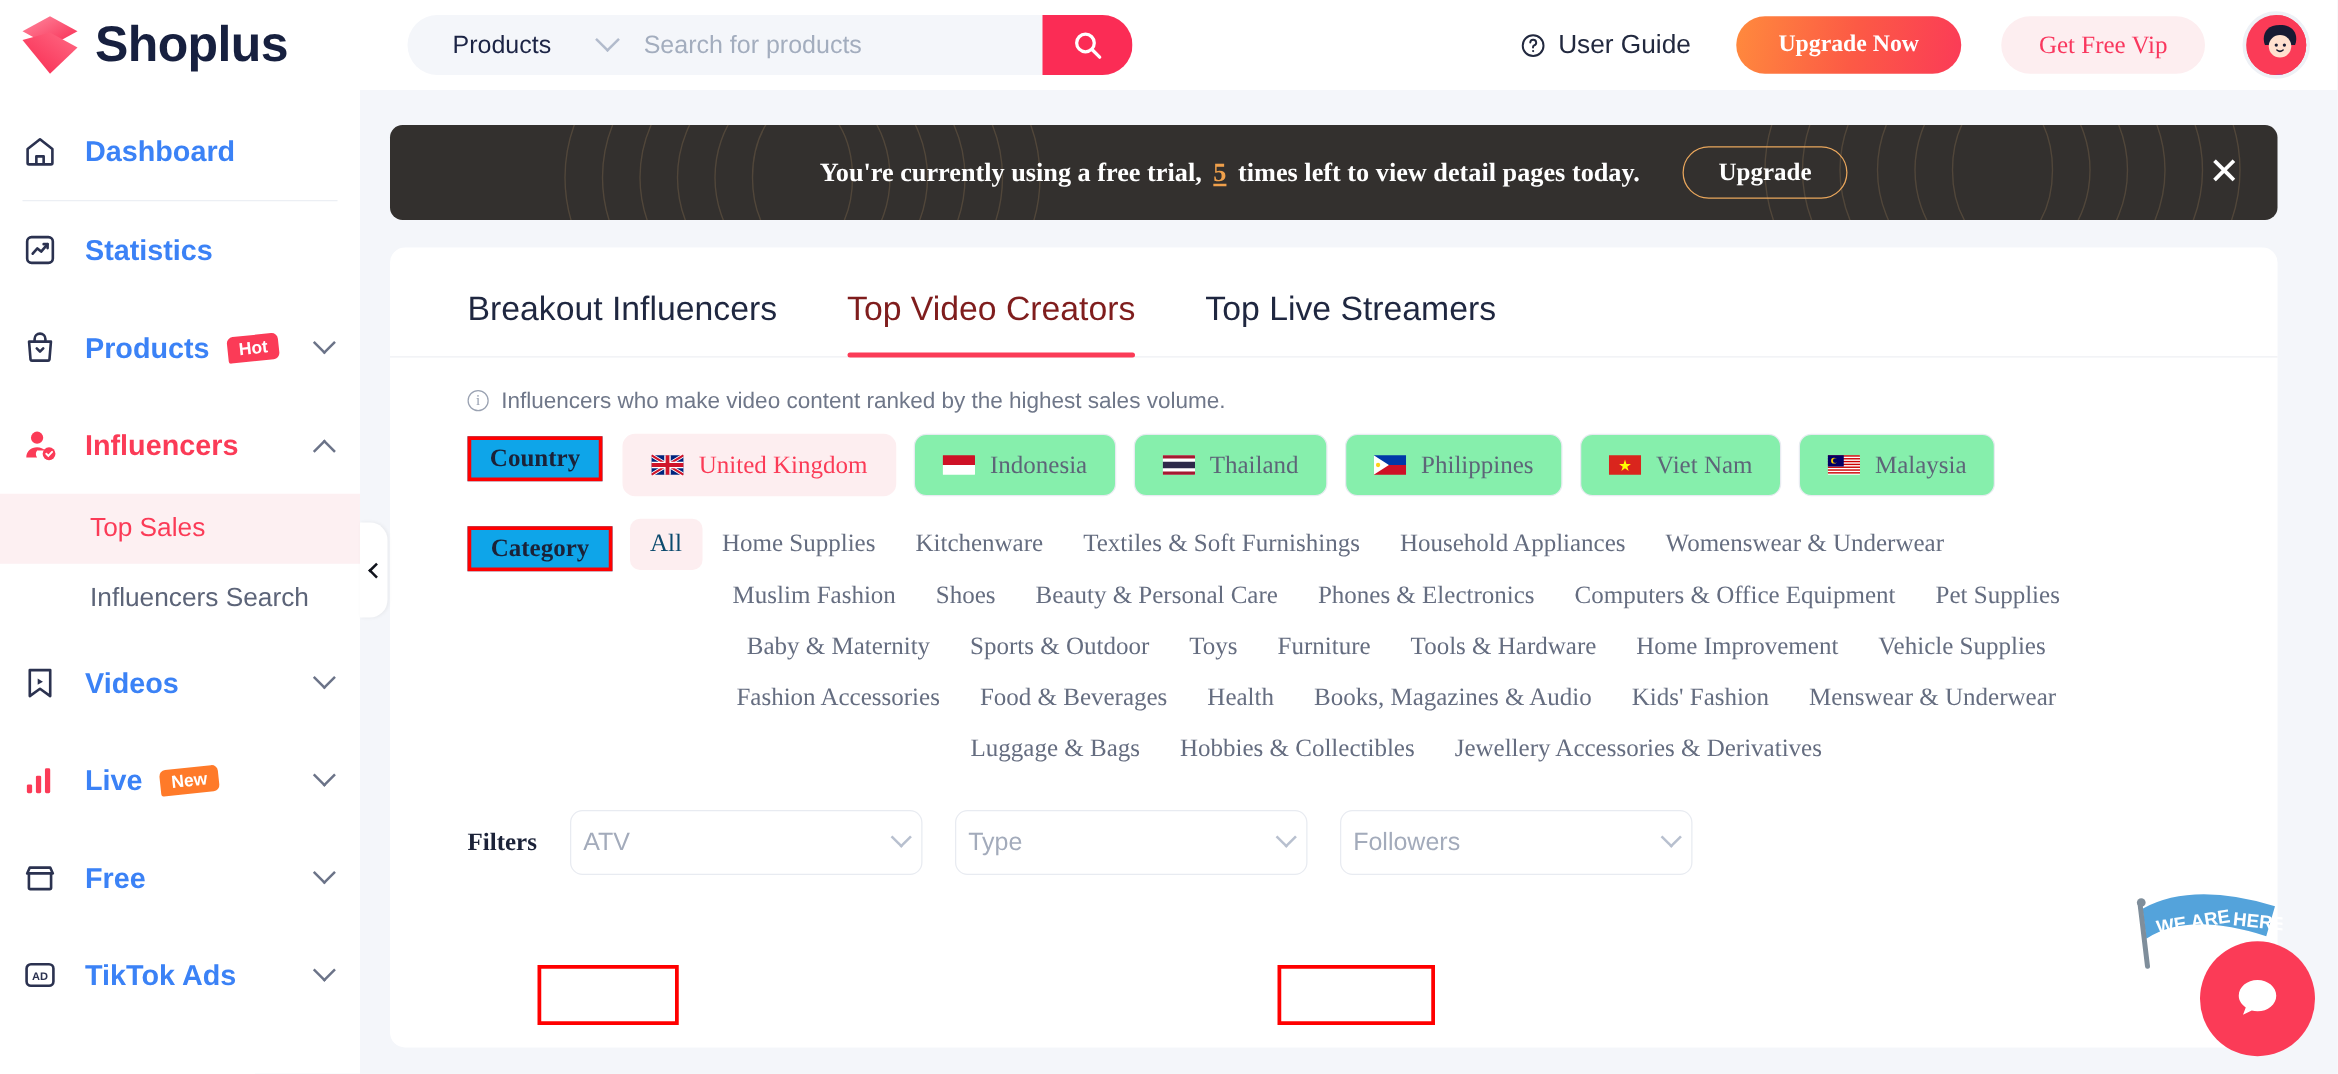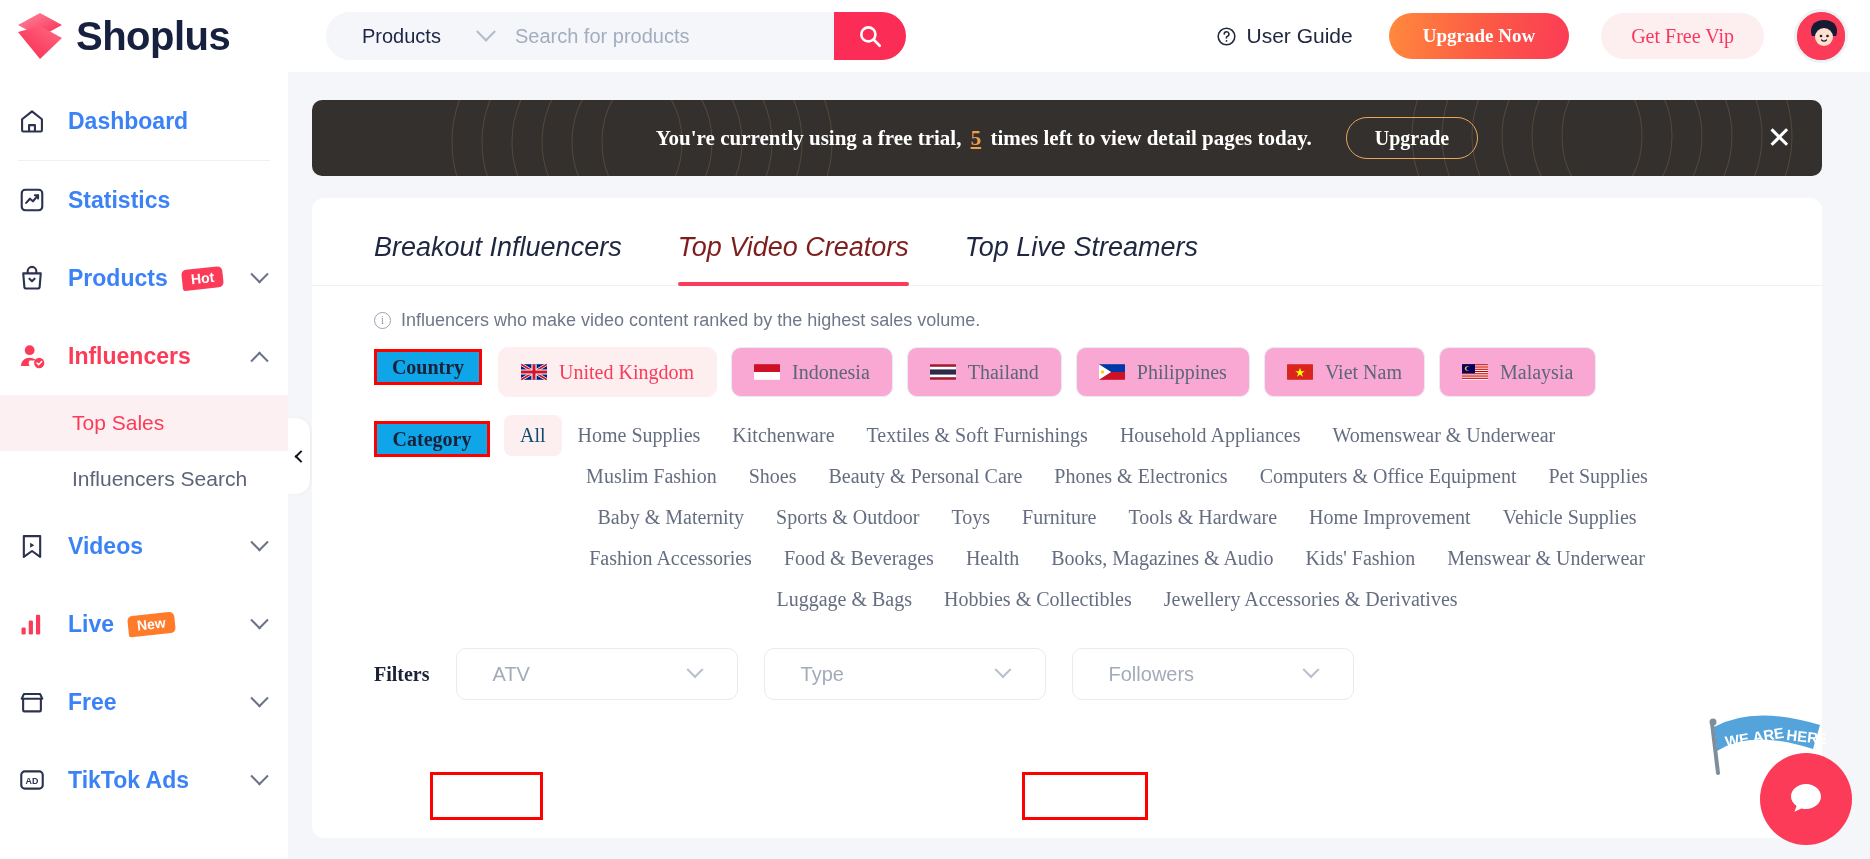--- a/index.html
+++ b/index.html
@@ -154,21 +154,21 @@
   }
 
   .card {
     margin: 22px 36px 0 36px; background: #fff; border-radius: 12px;
     min-height: 640px; padding: 0 0 20px 0;
   }
 
   .tabs { display: flex; padding: 0 62px; border-bottom: 1px solid #eef0f4; }
   .tab {
     font-size: 27px; color: #1f2740; padding: 34px 0 22px; margin-right: 56px;
-    cursor: pointer; position: relative; white-space: nowrap; font-style: italic;
+    cursor: pointer; position: relative; white-space: nowrap;
   }
   .tab.active { color: #7f1d1d; }
   .tab.active::after {
     content: ""; position: absolute; left: 0; right: 0; bottom: -1px;
     height: 4px; background: #fb3b57; border-radius: 2px;
   }
 
   .hint {
     display: flex; align-items: center; gap: 10px; padding: 24px 62px 0;
     color: #6f7789; font-size: 18px;
@@ -187,21 +187,21 @@
     border: 3px solid #ff0000; padding: 0 26px; font-family: "Liberation Serif", serif;
     background: #0ea5e9;
   }
   .row-label.country { width: 108px; margin-top: 2px; }
   .row-label.category { width: 116px; margin-top: 6px; }
 
   .country-chips { display: flex; gap: 14px; margin-left: 16px; flex-wrap: wrap; }
   .chip-country {
     height: 50px; border: 1px solid #e8ebf1; border-radius: 10px;
     display: flex; align-items: center; gap: 12px; padding: 0 22px;
-    font-size: 20px; color: #5d6578; cursor: pointer; background: #f9a8d4;
+    font-size: 20px; color: #5d6578; cursor: pointer; background: #86efac;
     font-family: "Liberation Serif", serif; white-space: nowrap;
   }
   .chip-country.active { background: #fdeef0; border-color: #fdeef0; color: #fb3b57; }
   .flag { width: 26px; height: 18px; flex: 0 0 26px; border-radius: 2px; overflow: hidden; }
 
   .cat-wrap { margin-left: 14px; flex: 1; }
   .cat-row { display: flex; align-items: center; flex-wrap: nowrap; }
   .cat-item {
     font-size: 20px; color: #656d80; cursor: pointer; white-space: nowrap;
     padding: 9px 16px; border-radius: 8px; font-family: "Liberation Serif", serif;
@@ -209,21 +209,21 @@
   .cat-item.active { color: #0c4a6e; background: #fdeef0; }
   .cat-row.centered { justify-content: center; padding-right: 30px; }
 
   .filters-row { display: flex; align-items: center; padding: 0 62px; margin-top: 28px; }
   .filters-label {
     font-size: 20px; font-weight: 700; color: #1b2238; margin-right: 26px;
     font-family: "Liberation Serif", serif;
   }
   .select-box {
     position: relative; width: 282px; height: 52px; border: 1px solid #e8ebf1;
-    border-radius: 10px; display: flex; align-items: center; padding: 0 36px;
+    border-radius: 10px; display: flex; align-items: center; padding: 0 10px;
     font-size: 20px; color: #a3abbb; margin-right: 26px; cursor: pointer; background: #fff;
   }
   .select-box .sel-chev {
     margin-left: auto; width: 12px; height: 12px;
     border-right: 2px solid #b8c0cf; border-bottom: 2px solid #b8c0cf;
     transform: rotate(45deg) translate(-3px,-3px);
   }
   .hl-box {
     position: absolute; border: 3px solid #ff0000; pointer-events: none; z-index: 5;
   }

